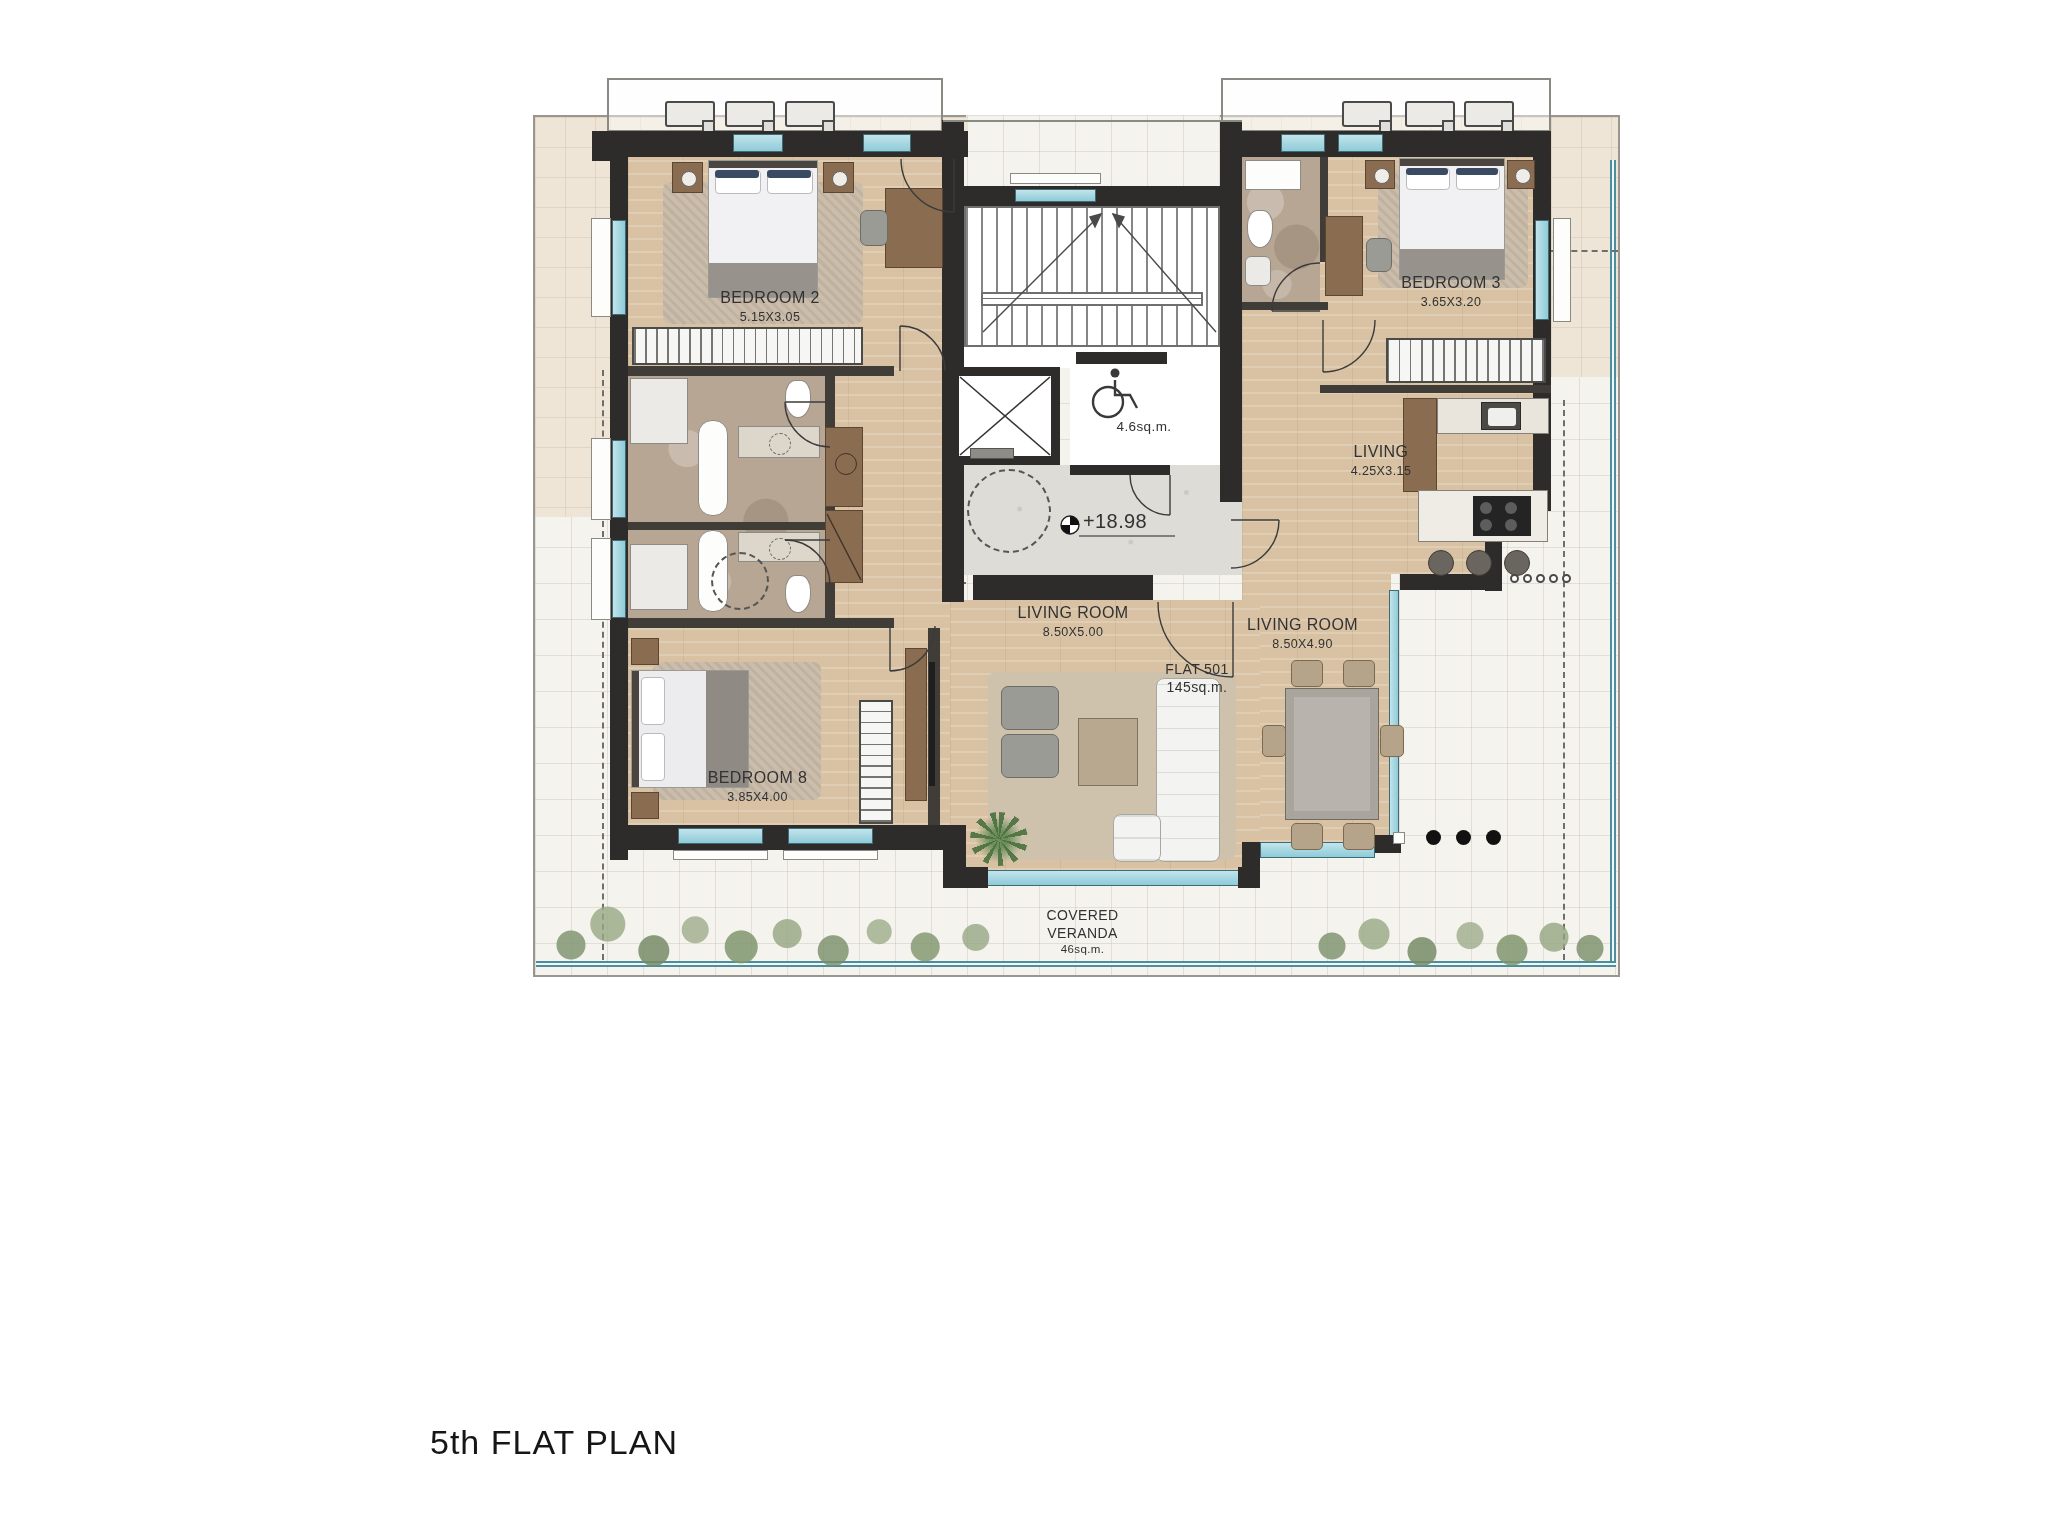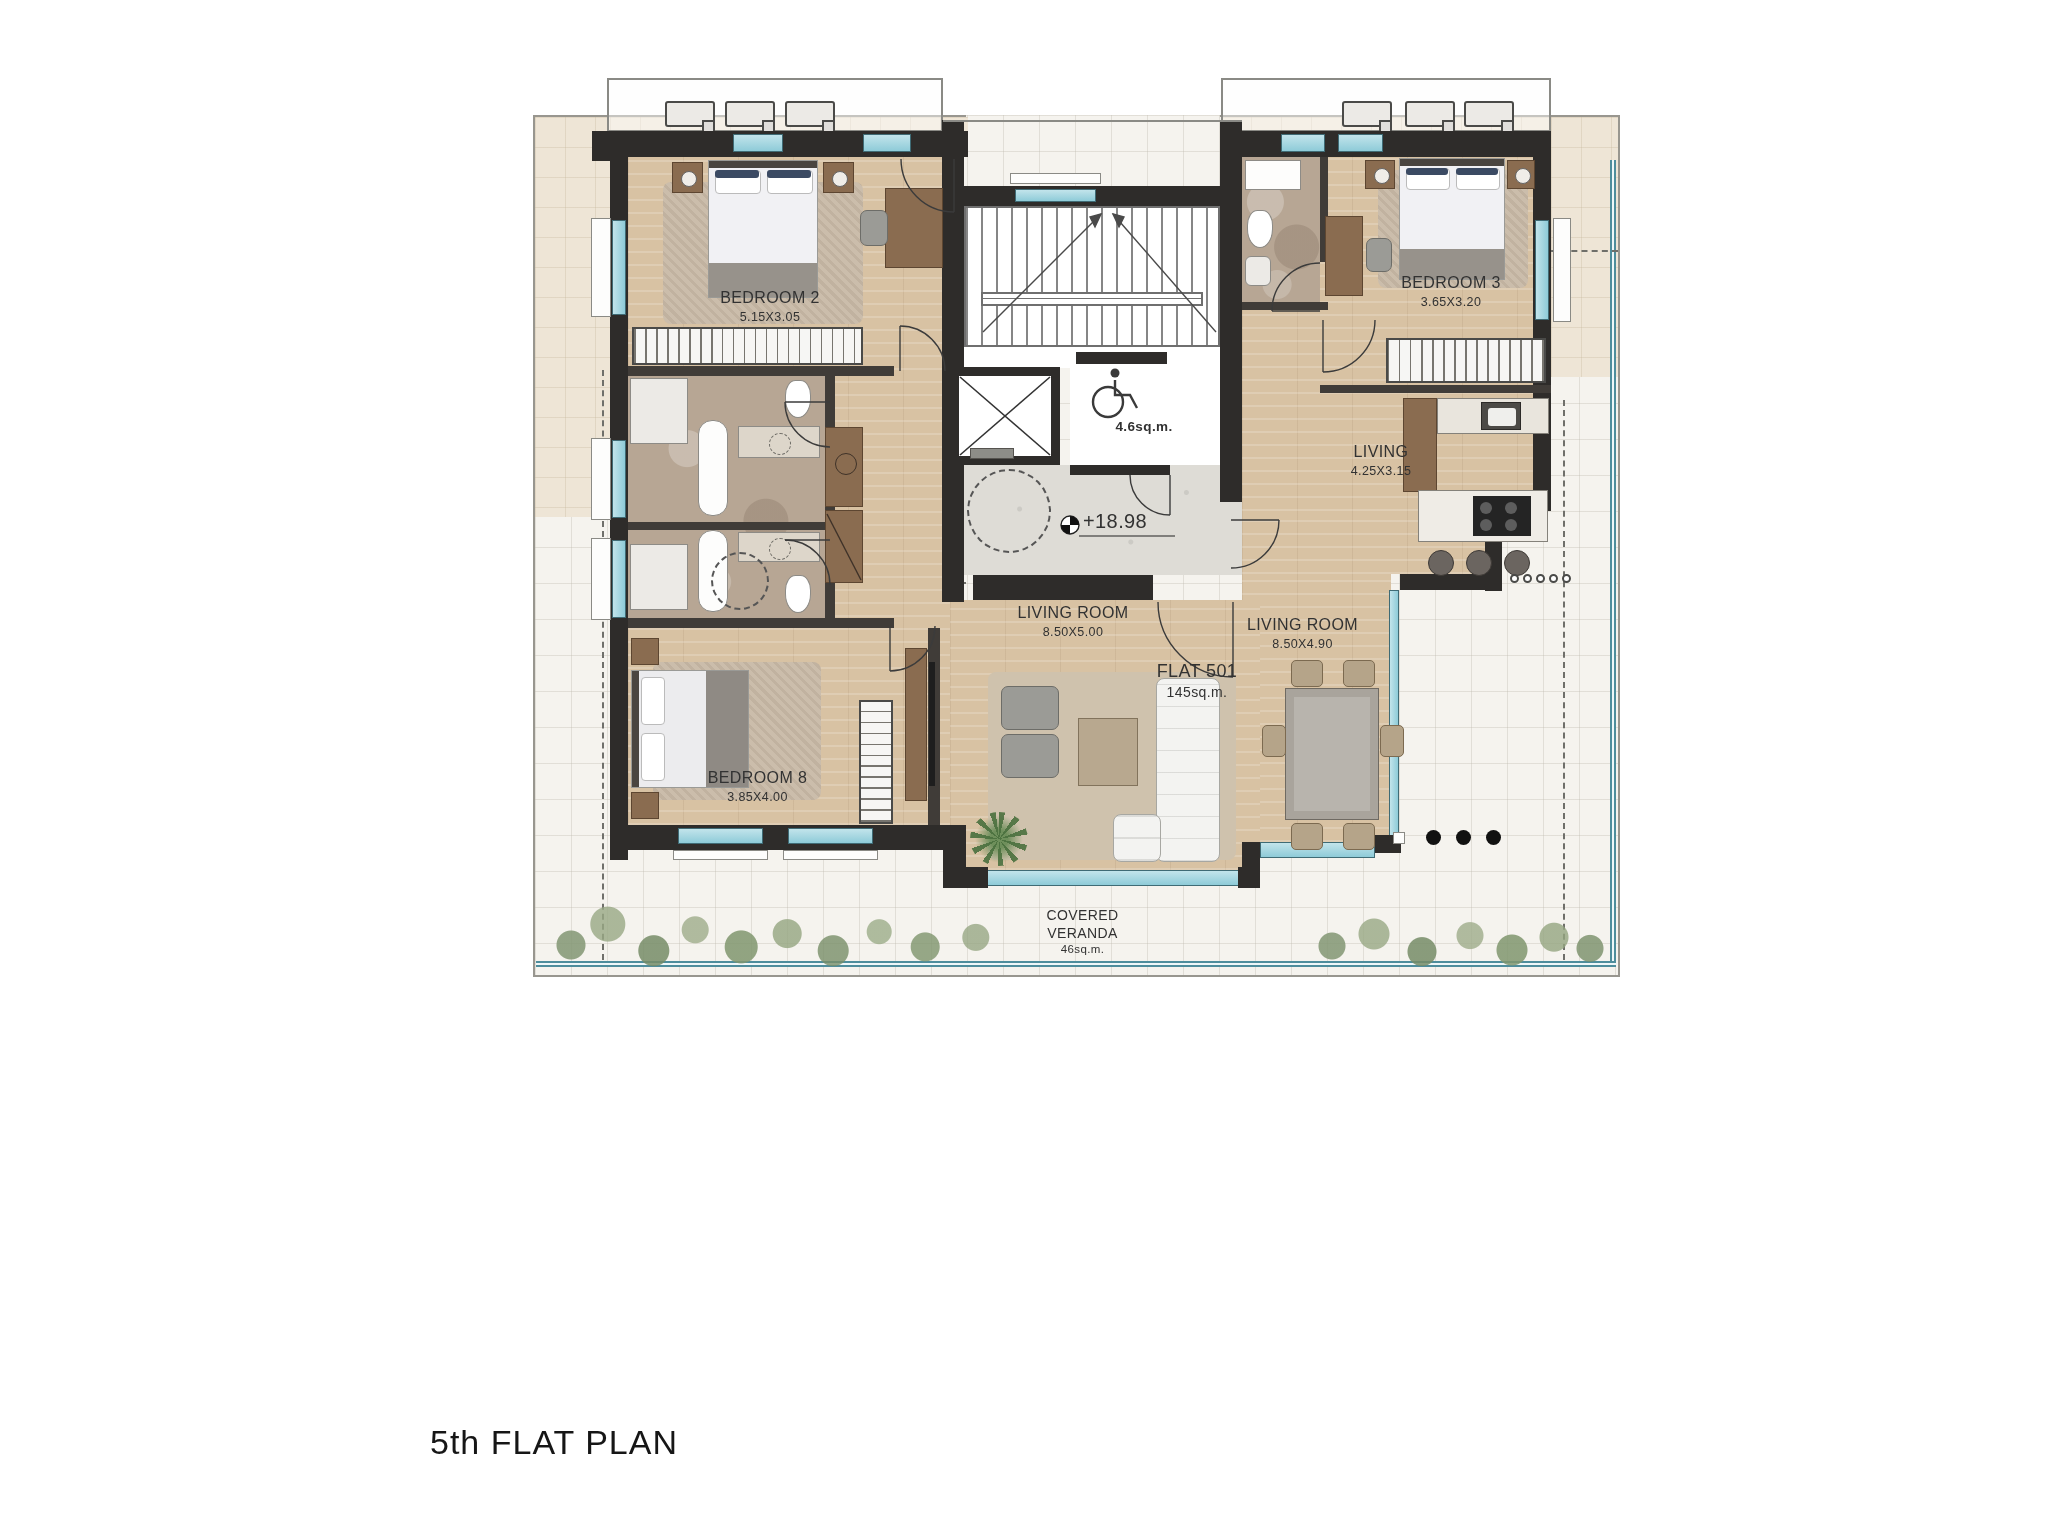--- a/index.html
+++ b/index.html
@@ -383,24 +383,24 @@
   </div>
   <div class="lbl" style="left:455px;top:533px;width:170px;">
     <div class="rname">LIVING ROOM</div>
     <div class="rdims">8.50X5.00</div>
   </div>
   <div class="lbl" style="left:702px;top:545px;width:135px;">
     <div class="rname">LIVING ROOM</div>
     <div class="rdims">8.50X4.90</div>
   </div>
   <div class="lbl" style="left:608px;top:590px;width:112px;">
-    <div style="font-size:18px;">FLAT 501</div>
+    <div style="font-size:14px;">FLAT 501</div>
     <div style="font-size:14px;">145sq.m.</div>
   </div>
-  <div class="lbl" style="left:556px;top:348px;width:110px;font-weight:bold;">
+  <div class="lbl" style="left:556px;top:348px;width:110px;">
     <div style="font-size:13.5px;">4.6sq.m.</div>
   </div>
   <div class="lbl" style="left:550px;top:438px;width:100px;text-align:left;">
     <div style="font-size:20px;">+18.98</div>
   </div>
   <div class="lbl" style="left:477px;top:836px;width:145px;">
     <div style="font-size:14px;">COVERED</div>
     <div style="font-size:14px;">VERANDA</div>
     <div style="font-size:11.5px;">46sq.m.</div>
   </div>

